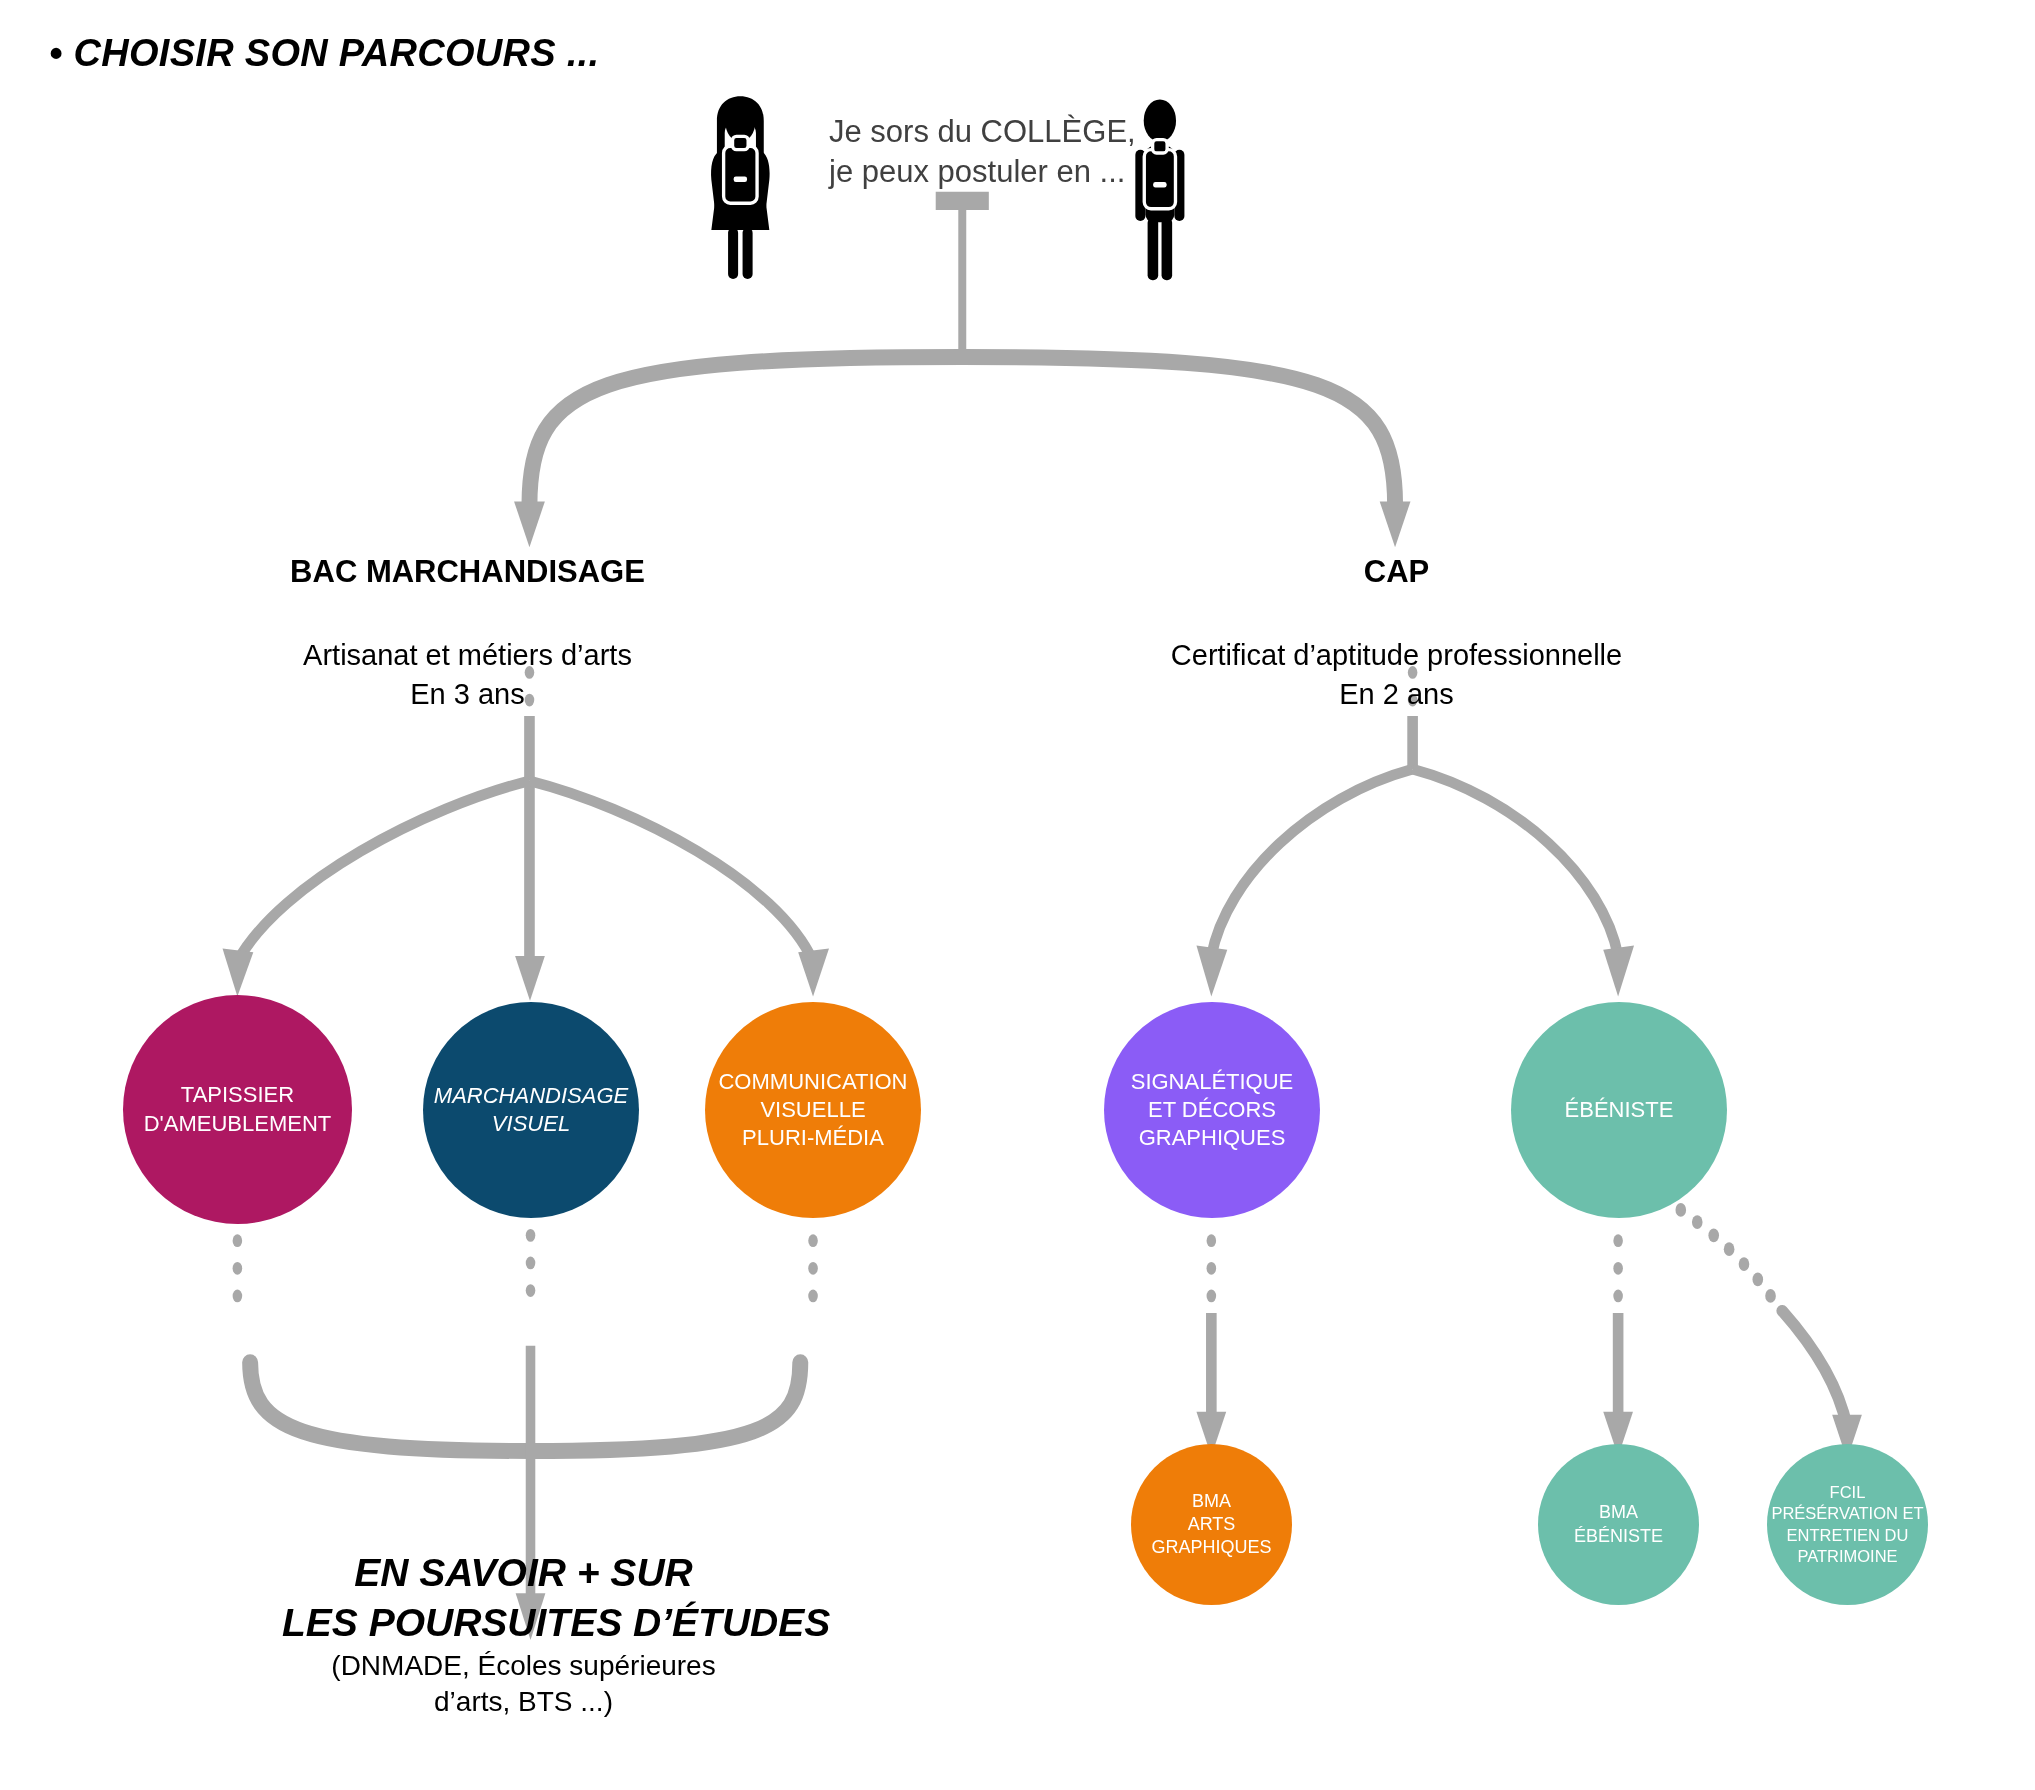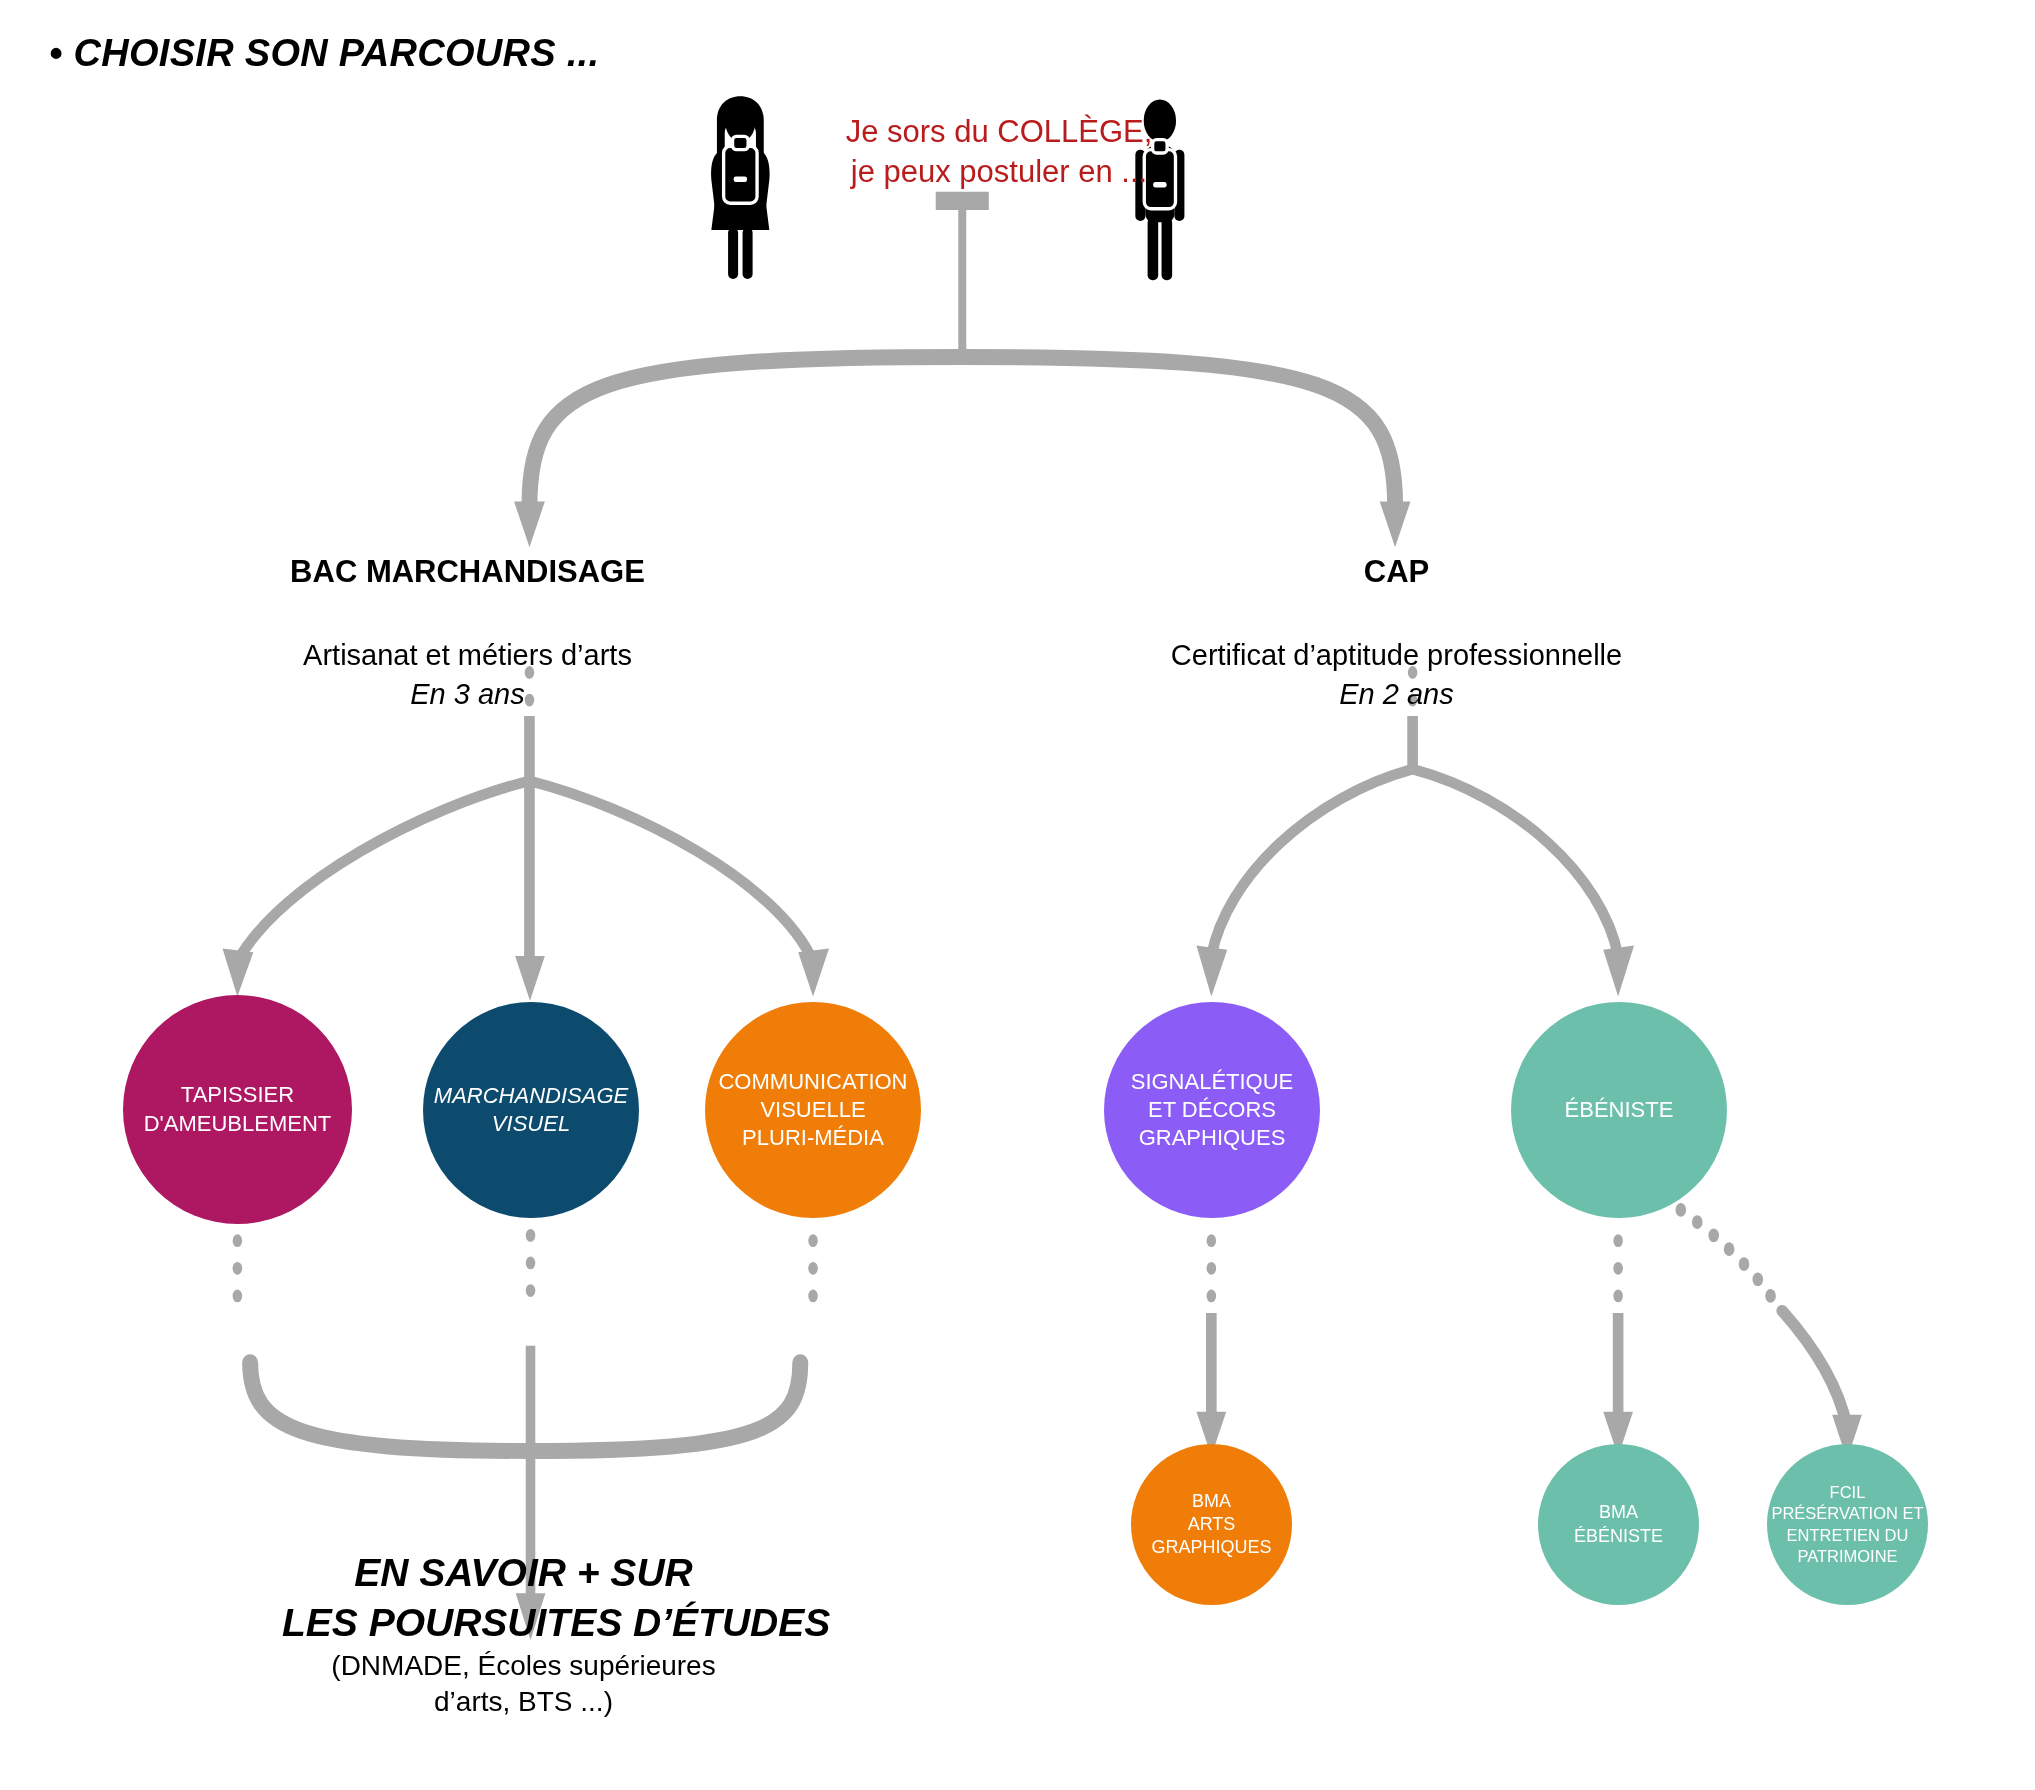--- a/index.html
+++ b/index.html
@@ -38,45 +38,43 @@
     font-style: italic;
     color: #000000;
     letter-spacing: 0.3px;
     white-space: nowrap;
   }
   .prompt-text {
     position: absolute;
     left: 829px;
     top: 112px;
     width: 340px;
-    text-align: center;
     font-size: 31px;
     line-height: 1.28;
-    color: #b91c1c;
+    color: #404040;
   }
   .track-label {
     position: absolute;
     text-align: center;
     color: #000000;
   }
   .track-label .tl-title {
     font-size: 31px;
     font-weight: bold;
     line-height: 1.3;
     white-space: nowrap;
   }
   .track-label .tl-sub {
     font-size: 29px;
     line-height: 1.32;
     white-space: nowrap;
     margin-top: 44px;
   }
   .track-label .tl-dur {
     font-size: 29px;
-    font-style: italic;
     line-height: 1.32;
     white-space: nowrap;
   }
   #bac-label { left: 202px; top: 552px; width: 531px; }
   #cap-label { left: 1131px; top: 552px; width: 531px; }
 
   .footer-note {
     position: absolute;
     left: 282px;
     top: 1548px;

